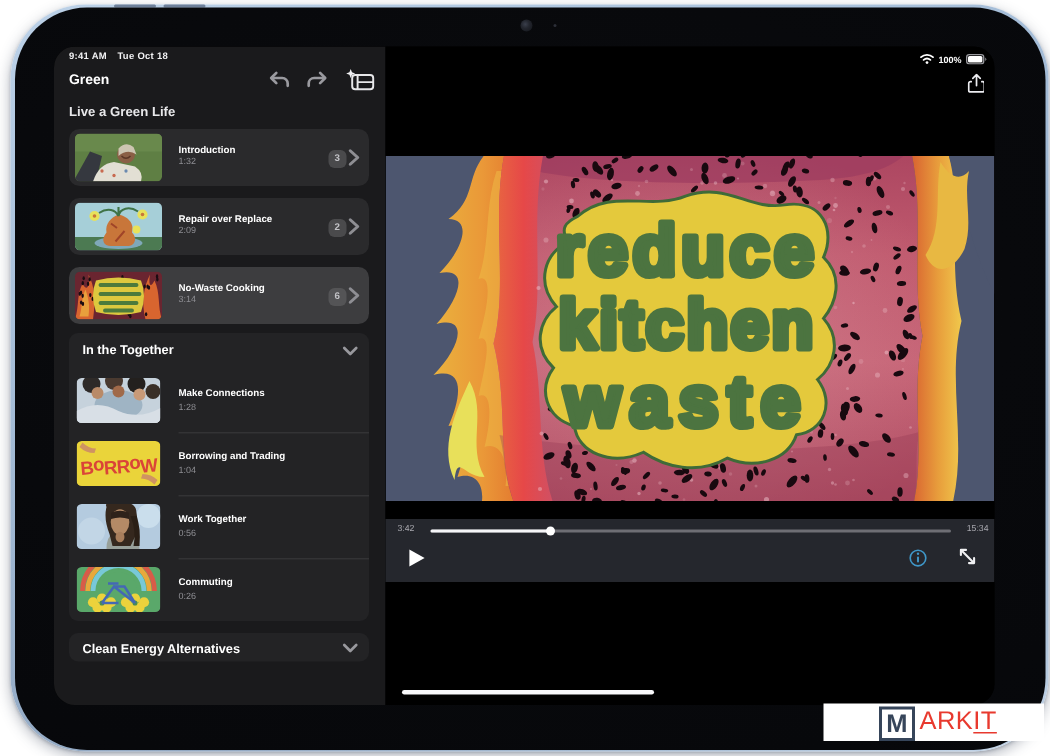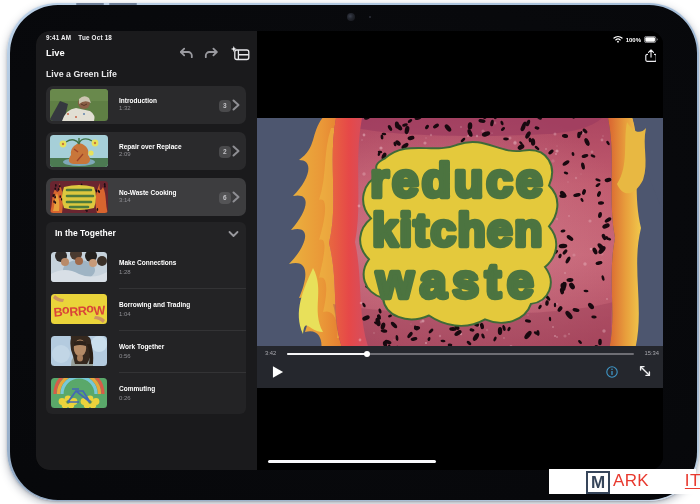--- a/index.html
+++ b/index.html
@@ -40,45 +40,45 @@
 .cleanbar{position:absolute;left:10px;top:391px;width:200px;height:19px;border-radius:6px;background:#232325;}
 .cleanbar .ghead{top:4.5px;}
 .cleanbar .gchev{top:6px;}
 .addrow{position:absolute;left:10px;top:412px;width:200px;height:16px;}
 .addlbl{position:absolute;left:24px;top:0.5px;font-size:9px;color:#fff;}
 .sellbl{position:absolute;right:3px;top:0px;font-size:9px;color:#fff;}
 
 
 .vpane{position:absolute;left:221px;top:0;width:406px;height:439px;background:#000;}
 .statr{position:absolute;right:5px;top:4px;height:8px;color:#fff;font-size:6px;font-weight:bold;}
-.video{position:absolute;left:0;top:87px;width:406px;height:230px;overflow:hidden;}
+.video{position:absolute;left:0;top:73px;width:406px;height:230px;overflow:hidden;}
 .controls{position:absolute;left:0;top:315px;width:406px;height:42px;background:#25272d;}
 .t1{position:absolute;left:8px;top:3.5px;font-size:5.8px;color:#a8a8ae;}
 .t2{position:absolute;right:4px;top:4px;font-size:5.8px;color:#a8a8ae;}
 .track{position:absolute;left:30px;top:7px;width:347px;height:2px;border-radius:1px;background:#6e6e74;}
 .trackfill{position:absolute;left:0;top:0;width:79px;height:2px;border-radius:1px;background:#f5f5f7;}
 .knob{position:absolute;left:77px;top:-2px;width:6px;height:6px;border-radius:50%;background:#fff;}
 .homebar{position:absolute;left:232px;top:429px;width:168px;height:3px;border-radius:2px;background:#f8f8fa;}
 
 
 .wm{position:absolute;left:549px;top:469px;width:147px;height:25px;background:#fff;}
 .wmbox{position:absolute;left:37px;top:1.5px;width:20px;height:19.5px;border:2.3px solid #36455a;
  color:#36455a;font-weight:bold;font-size:17px;text-align:center;line-height:20px;}
 .wmtxt{position:absolute;left:64px;top:2px;font-size:17px;color:#e8392e;letter-spacing:.3px;}
-.wmtxt u{text-decoration-thickness:1.3px;text-underline-offset:1.5px;margin-left:36px;}
+.wmtxt u{text-decoration-thickness:1.3px;text-underline-offset:1.5px;}
 </style></head>
 <body>
 <div class="device">
  <div class="btn1"></div>
     <div class="btn2"></div>
  <div class="bezel"></div>
  <div class="screen">
   <div class="sidebar">
    <div class="sbtime">9:41 AM<span>Tue Oct 18</span></div>
-   <div class="done">Live</div>
+   <div class="done">Green</div>
    <svg style="position:absolute;left:143px;top:15px" width="75" height="15" viewBox="0 0 75 15">
           <g stroke="#9a9a9f" stroke-width="1.8" fill="none" stroke-linecap="round" stroke-linejoin="round">
             <path d="M5.2 2.6 L1.8 6 L5.2 9.4"></path>
             <path d="M2.2 6 h7 a3.6 3.6 0 0 1 3.6 3.6 v1.6"></path>
             <g transform="translate(26,0)">
               <path d="M8.4 2.6 L11.8 6 L8.4 9.4"></path>
               <path d="M11.4 6 h-7 a3.6 3.6 0 0 0 -3.6 3.6 v1.6"></path>
             </g>
           </g>
           <g stroke="#e8e8ea" stroke-width="1.3" fill="none">
@@ -241,20 +241,26 @@
                 <circle cx="17" cy="24" r="1.7" fill="#4a8a56"></circle>
                 <circle cx="39" cy="24" r="1.7" fill="#4a8a56"></circle>
                 <g stroke="#4468b4" stroke-width="1.7" fill="none">
                   <path d="M17 24 L25 13 L39 24 M25 13 L32 13 L39 24 M17 24 L28 24 M21 11 L28 11"></path>
                 </g>
               </svg></div>
        <div class="ct">Commuting</div>
             <div class="cd">0:26</div>
      </div>
    </div>
+   <div class="cleanbar">
+          <div class="ghead">Clean Energy Alternatives</div>
+          <div class="gchev"><svg width="11" height="8" viewBox="0 0 11 8">
+              <path d="M1.5 2 L5.5 6 L9.5 2" stroke="#98989d" stroke-width="1.8" fill="none" stroke-linecap="round" stroke-linejoin="round"></path>
+            </svg></div>
+        </div>
   </div>
   <div class="vpane">
    <div class="statr"><svg width="10" height="8" viewBox="0 0 12 9" style="vertical-align:-1px">
             <g stroke="#fff" fill="none" stroke-width="1.5" stroke-linecap="round">
               <path d="M1.2 3.4 a7.2 7.2 0 0 1 9.6 0"></path>
               <path d="M3.3 5.6 a4.2 4.2 0 0 1 5.4 0"></path>
             </g>
             <circle cx="6" cy="7.7" r="1.1" fill="#fff"></circle>
           </svg><span style="margin-left:3px;">100%</span><svg width="14" height="7" viewBox="0 0 16 8" style="margin-left:3px;vertical-align:-0.5px">
             <rect x="0.5" y="0.5" width="13" height="7" rx="2" stroke="#9a9a9f" fill="none" stroke-width="1"></rect>

